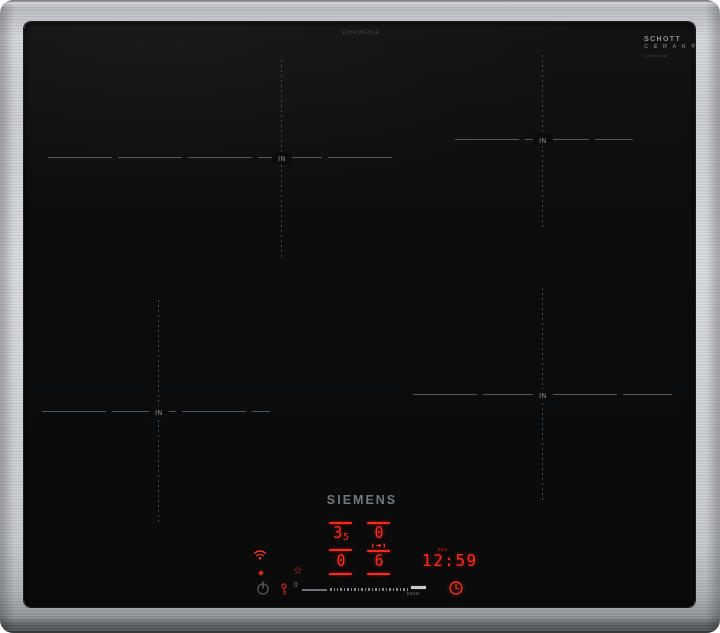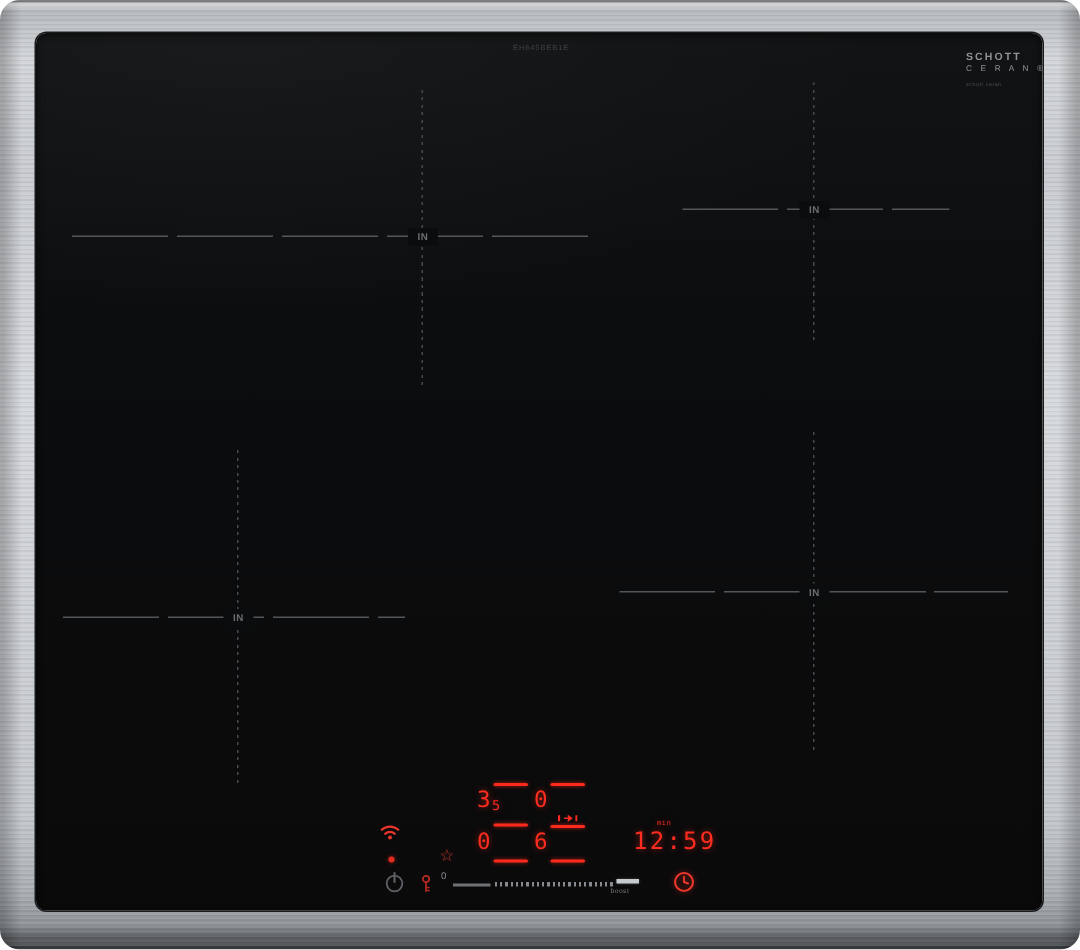--- a/index.html
+++ b/index.html
@@ -44,21 +44,21 @@
   .schott .l2{font-size:5.5px;letter-spacing:2.1px;margin-top:1px;}
   .schott .fp{font-size:3.5px;color:#4c5054;margin-top:5px;letter-spacing:.4px;}
   .siemens{position:absolute;left:238px;top:471px;width:200px;text-align:center;
     font-size:12.5px;font-weight:bold;letter-spacing:2px;color:#73777b;}
 
   
   .led{color:#ff2d1f;font-family:"DejaVu Sans Mono",monospace;
     text-shadow:0 0 4px rgba(255,42,22,.55);}
   .bar{position:absolute;height:2px;background:#fb2a1c;border-radius:1px;
     box-shadow:0 0 3px rgba(255,45,25,.65);}
-  .digit{position:absolute;width:46px;text-align:left;font-size:15px;line-height:16px;}
+  .digit{position:absolute;width:46px;text-align:center;font-size:15px;line-height:16px;}
   .digit .sub{font-size:9px;position:relative;top:2px;margin-left:1px;}
   .timer-unit{position:absolute;left:414px;top:525px;font-size:4.5px;letter-spacing:.5px;}
   .timer-value{position:absolute;left:398px;top:529px;font-size:16px;letter-spacing:1.5px;}
 
   
   .icon{position:absolute;line-height:0;}
   .dot-icon{position:absolute;width:4px;height:4px;border-radius:50%;background:#e02c1e;
     box-shadow:0 0 3px rgba(255,45,25,.6);}
   .star-icon{position:absolute;left:269px;top:542px;font-size:11px;color:#a83428;
     font-family:"DejaVu Sans",sans-serif;text-shadow:0 0 2px rgba(200,50,30,.4);}
@@ -86,20 +86,21 @@
   <div class="glass">
 
     <div class="model-marking">EH645BEB1E</div>
 
     <div class="schott">
       <div class="l1">SCHOTT</div>
       <div class="l2">C E R A N ®</div>
       <div class="fp">schott ceran</div>
     </div>
 
+    <div class="siemens">SIEMENS</div>
 
     <div>
       <div class="hline" style="left:24px;top:135px;width:345px;"></div>
       <div class="vline" style="left:257px;top:38px;height:197px;"></div>
       <div class="inlabel" style="left:248px;top:130px;">IN</div>
     </div>
 
     <div>
       <div class="hline" style="left:431px;top:117px;width:178px;"></div>
       <div class="vline" style="left:518px;top:33px;height:173px;"></div>

